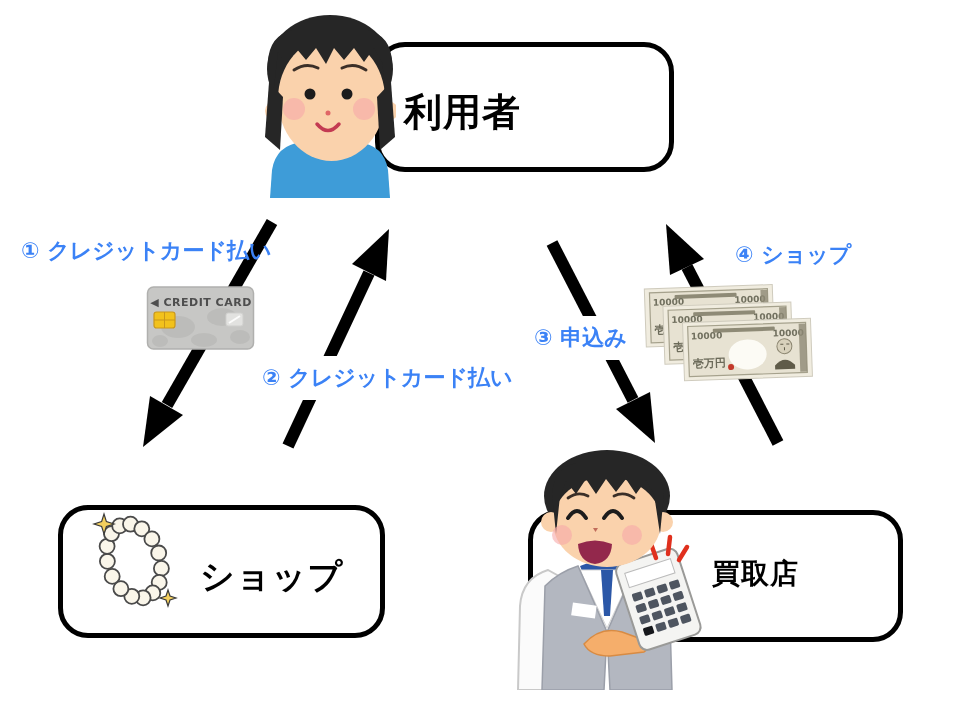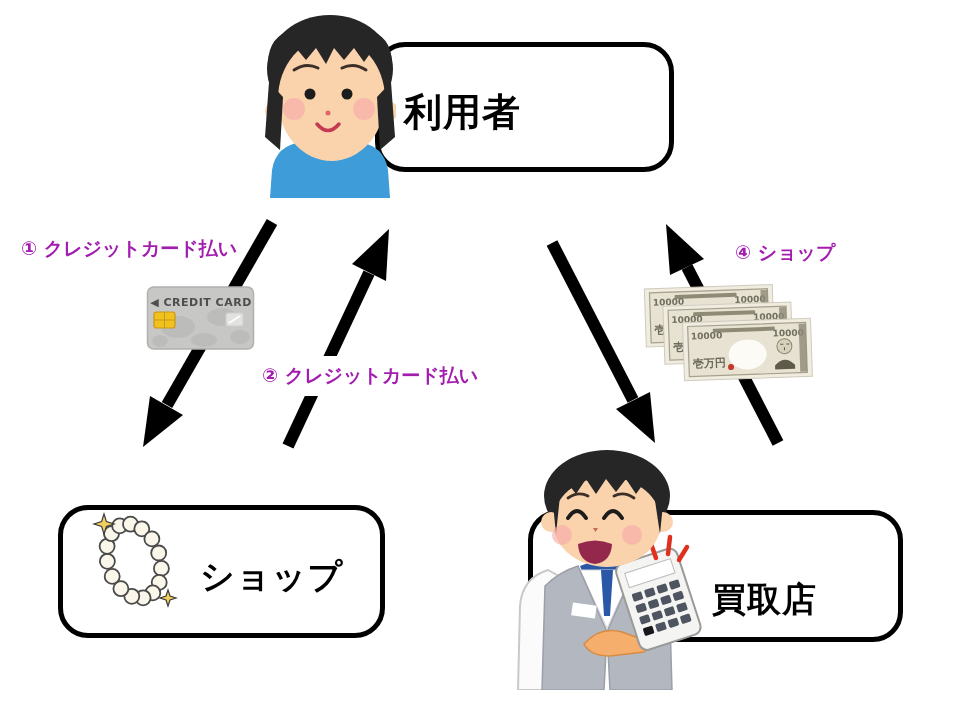--- a/index.html
+++ b/index.html
@@ -1,21 +1,21 @@
 <!DOCTYPE html>
 <html><head>
 <meta charset="utf-8">
 <style>
   html,body{margin:0;padding:0;background:#fff;}
   .canvas{position:relative;width:960px;height:720px;background:#fff;overflow:hidden;
           font-family:"DejaVu Sans","Liberation Sans",sans-serif;}
   .layer{position:absolute;left:0;top:0;}
   .box{position:absolute;background:#fff;border:5px solid #000;border-radius:30px;box-sizing:border-box;}
   .box-label{position:absolute;font-weight:bold;color:#000;white-space:nowrap;letter-spacing:1px;}
-  .edge-label{position:absolute;font-weight:bold;font-size:19px;color:#a21caf;white-space:nowrap;}
+  .edge-label{position:absolute;font-weight:bold;font-size:22px;color:#3b82f6;white-space:nowrap;}
   .masked{background:#fff;padding:7px 10px;}
   svg{display:block;}
   .shaft{stroke:#000;stroke-width:12;}
   .head{fill:#000;}
 </style>
 </head>
 <body>
 
 <div class="canvas">
 
@@ -40,25 +40,26 @@
 
   <div class="box" style="left:375px;top:42px;width:299px;height:130px;">
     <span class="box-label" style="left:24px;top:40px;font-size:38px;">利用者</span>
   </div>
 
   <div class="box" style="left:58px;top:505px;width:327px;height:133px;">
     <span class="box-label" style="left:137px;top:44px;font-size:34px;">ショップ</span>
   </div>
 
   <div class="box" style="left:528px;top:510px;width:375px;height:132px;">
-    <span class="box-label" style="left:179px;top:62px;font-size:34px;">買取店</span>
+    <span class="box-label" style="left:179px;top:40px;font-size:28px;">買取店</span>
   </div>
 
   <div class="edge-label" style="left:21px;top:236px;">① クレジットカード払い</div>
   <div class="edge-label masked" style="left:252px;top:356px;">② クレジットカード払い</div>
+  <div class="edge-label masked" style="left:524px;top:316px;">③ 申込み</div>
   <div class="edge-label" style="left:735px;top:240px;">④ ショップ</div>
 
   <svg class="layer" style="left:146px;top:285px;" width="110" height="68" viewBox="0 0 110 68">
     <rect x="1.5" y="2" width="106" height="62" rx="6" fill="#C7C7C5" stroke="#B0B0AE" stroke-width="1.5"></rect>
     <g fill="#B9B9B7" opacity="0.75">
       <ellipse cx="32" cy="42" rx="17" ry="11"></ellipse>
       <ellipse cx="76" cy="32" rx="15" ry="9"></ellipse>
       <ellipse cx="58" cy="55" rx="13" ry="7"></ellipse>
       <ellipse cx="94" cy="52" rx="10" ry="7"></ellipse>
       <ellipse cx="14" cy="56" rx="8" ry="6"></ellipse>

